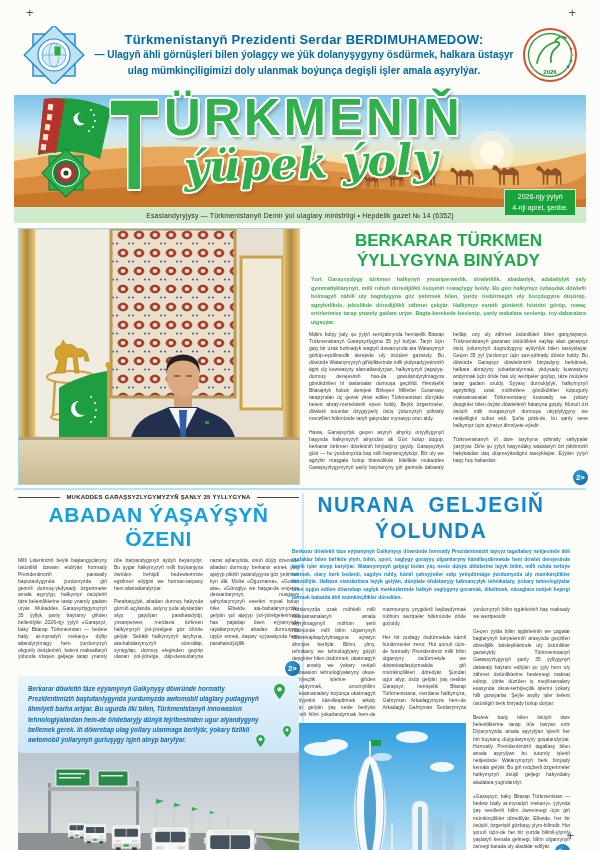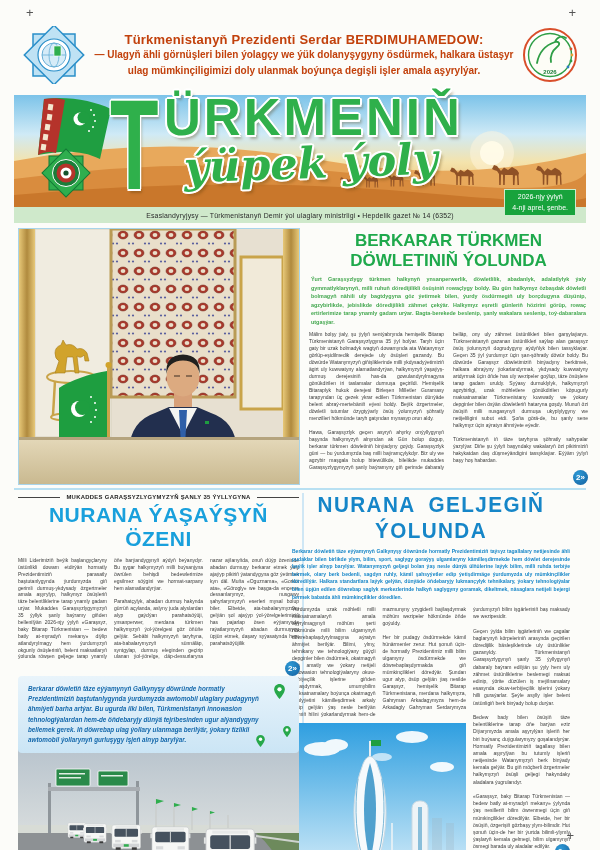--- a/index.html
+++ b/index.html
@@ -4,21 +4,21 @@
 <style>
   html,body{margin:0;padding:0;background:#e9e9e6;}
   #page{position:relative;width:600px;height:850px;margin:0 auto;background:#fcfcf9;overflow:hidden;
         font-family:"Liberation Sans",sans-serif;color:#333;}
   .crop{position:absolute;color:#555;font-size:13px;line-height:1;}
   .crop.tl{left:26px;top:6px}.crop.tr{right:24px;top:6px}
   .crop.bl{left:20px;bottom:32px}.crop.br{right:26px;bottom:8px}
 
   
   .hdr{position:absolute;left:22px;top:26px;width:556px;display:flex;align-items:center;gap:8px;}
-  .hdr-quote{flex:1;text-align:center;color:#c2410c;}
+  .hdr-quote{flex:1;text-align:center;color:#0369a1;}
   .q-title{font-size:13px;font-weight:bold;letter-spacing:.2px;}
   .q-body{font-size:10px;font-weight:bold;line-height:1.55;}
 
   
   .mast{position:absolute;left:14px;top:95px;width:572px;height:112px;}
   .mast svg.bg{position:absolute;left:0;top:0;}
   .outline-green{color:#2fb04b;
     text-shadow:-2px 0 0 #fff,2px 0 0 #fff,0 -2px 0 #fff,0 2px 0 #fff,
                 -1.5px -1.5px 0 #fff,1.5px 1.5px 0 #fff,-1.5px 1.5px 0 #fff,1.5px -1.5px 0 #fff,
                 3px 4px 3px rgba(90,60,10,.35);}
@@ -238,40 +238,40 @@
         <path d="M147.5 145 Q146 126 164 125.5 Q182 126 180.5 145 Q179 132 164 131.5 Q149 132 147.5 145 Z" fill="#20201e"></path>
         <path d="M155 147 L161 147 M167 147 L173 147" stroke="#3a2d22" stroke-width="1.2"></path>
         <rect x="186" y="192" width="4" height="3" fill="#1e9e40"></rect>
       </g>
       <rect x="0" y="208" width="280" height="47" fill="url(#desk)"></rect>
       <rect x="0" y="208" width="280" height="3" fill="#b5a47e"></rect>
     </svg>
   </div>
 
   <div class="art1">
-    <div class="hl">BERKARAR TÜRKMEN DÖWLETINIŇ ÝOLUNDA</div>
+    <div class="hl">BERKARAR TÜRKMEN ÝYLLYGYNA BINÝADY</div>
     <div class="lead">Ýurt Garaşsyzlygy türkmen halkynyň ynsanperwerlik, döwletlilik, abadanlyk, adalatlylyk ýaly gymmatlyklarynyň, milli ruhuň döredijilikli ösüşiniň rowaçlygy boldy. Bu gün halkymyz özbaşdak döwletli bolmagyň nähili uly bagtdygyna göz ýetirmek bilen, ýurdy ösdürmegiň uly borçdugyna düşünip, agzybirlikde, jebislikde döredijilikli zähmet çekýär. Halkymyz eşretli günleriň hözirini görüp, rowaç ertirlerimize tarap ynamly gadam urýar. Bagta-berekede beslenip, şanly wakalara seslenip, toý-dabaralara utgaşýar.</div>
     <div class="cols">Mälim bolşy ýaly, şu ýylyň sentýabrynda hemişelik Bitarap Türkmenistanyň Garaşsyzlygyna 35 ýyl bolýar. Taryh üçin gaty bir uzak bolmadyk wagtyň dowamynda ata Watanymyz görlüp-eşidilmedik derejede uly ösüşleri gazandy. Bu döwürde Watanymyzyň giňişliklerinde milli ykdysadyýetimiziň ägirt uly kuwwatyny alamatlandyrýan, halkymyzyň ýaşaýyş-durmuş derejesiniň has-da gowulandyrylmagyna gönükdirilen iri taslamalar durmuşa geçirildi. Hemişelik Bitaraplyk hukuk derejesi Birleşen Milletler Guramasy tarapyndan üç gezek ykrar edilen Türkmenistan dünýäde belent abraý-mertebäniň eýesi boldy. Beýik özgertmeler, döwletli tutumlar özygtyýarly ösüş ýolumyzyň şöhratly menzilleri hökmünde taryh gatyndan mynasyp orun aldy.
 
 Hawa, Garaşsyzlyk geçen asyryň ahyrky onýyllygynyň başynda halkymyzyň alnyndan ak Gün bolup dogup, berkarar türkmen döwletiniň binýadyny goýdy. Garaşsyzlyk güni — bu ýurdumyzda baş milli baýramçylykdyr. Biz uly we agzybir maşgala bolup bitewülikde, bilelikde mukaddes Garaşsyzlygymyzyň şanly baýramyny giň gerimde dabaraly belläp, ony uly zähmet üstünlikleri bilen garşylaýarys. Türkmenistanyň gazanan üstünlikleri saýlap alan garaşsyz ösüş ýolumyzyň dogrudygyny aýdyňlyk bilen tassyklaýar. Geçen 35 ýyl ýurdumyz üçin şan-şöhratly döwür boldy. Bu döwürde Garaşsyz döwletimiziň binýadyny berkitmek, halkara abraýyny ýokarlandyrmak, ykdysady kuwwatyny artdyrmak üçin öňde has uly wezipeler goýlup, täze ösüşlere tarap gadam uruldy. Syýasy durnuklylyk, halkymyzyň agzybirligi, uzak möhletlere gönükdirilen köpugurly maksatnamalar Türkmenistany kuwwatly we ýokary depginler bilen ösýän döwletleriň hataryna goşdy. Munuň özi ösüşiň milli nusgasynyň durmuşa ukyplylygyny we netijeliligini subut etdi. Şoňa görä-de, bu şanly sene halkymyz üçin aýratyn ähmiýete eýedir.
 
 Türkmenistanyň iň täze taryhyna şöhratly sahypalar ýazylýar. Diňe şu ýylyň başyndaky wakalaryň özi pikirimiziň hakykatdan daş düşmeýändigini tassyklaýar. Eýýäm ýylyň başy hoş habardan.</div>
     <div class="badge">2»</div>
   </div>
 
   <div class="divider-h"></div>
   <div class="divider-v"></div>
 
   <div class="art2">
     <div class="kicker">
       <div class="kline"></div>
       <span>MUKADDES GARAŞSYZLYGYMYZYŇ ŞANLY 35 ÝYLLYGYNA</span>
       <div class="kline"></div>
     </div>
-    <div class="hl">NURANA ÝAŞAÝŞYŇ ÖZENI</div>
+    <div class="hl">ABADAN ÝAŞAÝŞYŇ ÖZENI</div>
     <div class="cols">Milli Liderimiziň beýik başlangyçlaryny üstünlikli dowam etdirýän hormatly Prezidentimiziň parasatly baştutanlygynda ýurdumyzda giň gerimli durmuş-ykdysady özgertmeler amala aşyrylyp, halkymyz ösüşleriň täze belentliklerine tarap ynamly gadam urýar. Mukaddes Garaşsyzlygymyzyň 35 ýyllyk şanly baýramy giňden bellenilýän 2026-njy ýylyň «Garaşsyz, baky Bitarap Türkmenistan — bedew batly at-myradyň mekany» diýlip atlandyrylmagy hem ýurdumyzyň okgunly ösüşleriniň, belent maksatlaryň ýolunda röwşen geljege tarap ynamly öňe barýandygynyň aýdyň beýanydyr. Bu şygar halkymyzyň milli buýsanjyna öwrülen behişdi bedewlerimize egsilmez söýgini we hormat-sarpany hem alamatlandyrýar.
 
 Parahatçylyk, abadan durmuş hakynda gürrüň açylanda, aslyny juda alyslardan alyp gaýdýan parahatsöýüji, ynsanperwer, merdana türkmen halkymyzyň ýol-ýörelgesi göz öňüňe gelýär. Sebäbi halkymyzyň taryhyna, ata-babalarymyzyň sünnäläp, syntgylap, durmuş eleginden geçirip ulanan ýol-ýörelge, däp-dessurlaryna nazar aýlanyňda, onuň düýp özeninde abadan durmuşy berkarar etmek ýaly ajaýyp pikiriň ýatandygyna göz ýetirmek kyn däl. Muňa «Oguznama», «Gorkut ata», «Görogly» we başga-da ençeme dessanlarymyz, nusgawy şahyrlarymyzyň eserleri mysal bolup biler. Elbetde, ata-babalarymyzdan gelýän şol ajaýyp ýol-ýörelgelerimiziň has pajarlap ösen eýýamynda raýatlarymyzyň abadan durmuşyny üpjün etmek, daşary syýasatynda hem parahatsöýüjilik</div>
     <div style="position:relative;">
       <div class="badge" style="right:-1px;top:-10px;">2»</div>
     </div>
     <div class="bluebox">
       <span>Berkarar döwletiň täze eýýamynyň Galkynyşy döwründe hormatly Prezidentimiziň baştutanlygynda ýurdumyzda awtomobil ulaglary pudagynyň ähmiýeti barha artýar. Bu ugurda ilki bilen, Türkmenistanyň innowasion tehnologiýalardan hem-de öňdebaryjy dünýä tejribesinden ugur alýandygyny bellemek gerek. Iň döwrebap ulag ýollary ulanmaga berilýär, ýokary tizlikli awtomobil ýollarynyň gurluşygy işjeň alnyp barylýar.</span>
       <svg class="pin" style="right:14px;top:8px;" width="11" height="15" viewBox="0 0 10 14">
         <path d="M5 0C2.2 0 0 2.2 0 5c0 3.7 5 9 5 9s5-5.3 5-9C10 2.2 7.8 0 5 0z" fill="#27a84a"></path>

